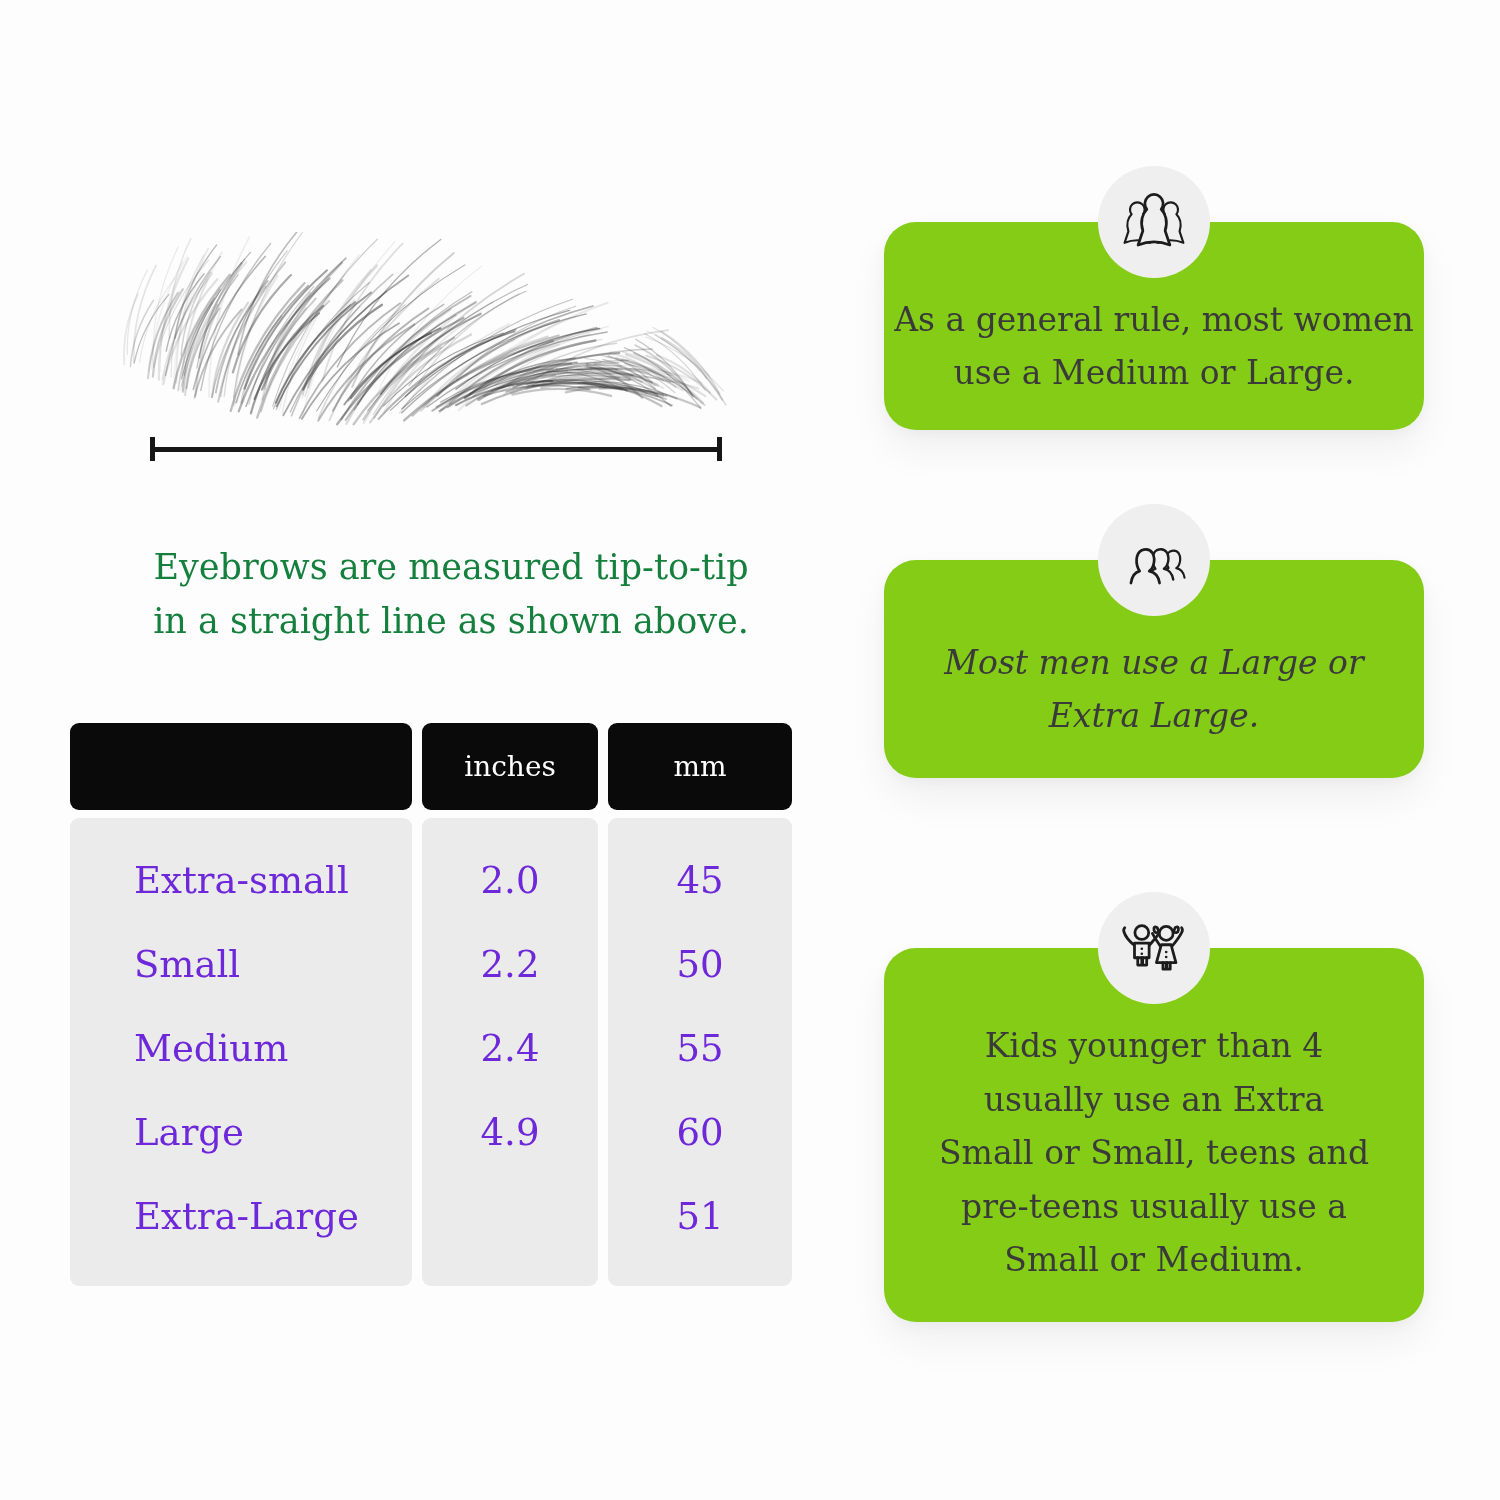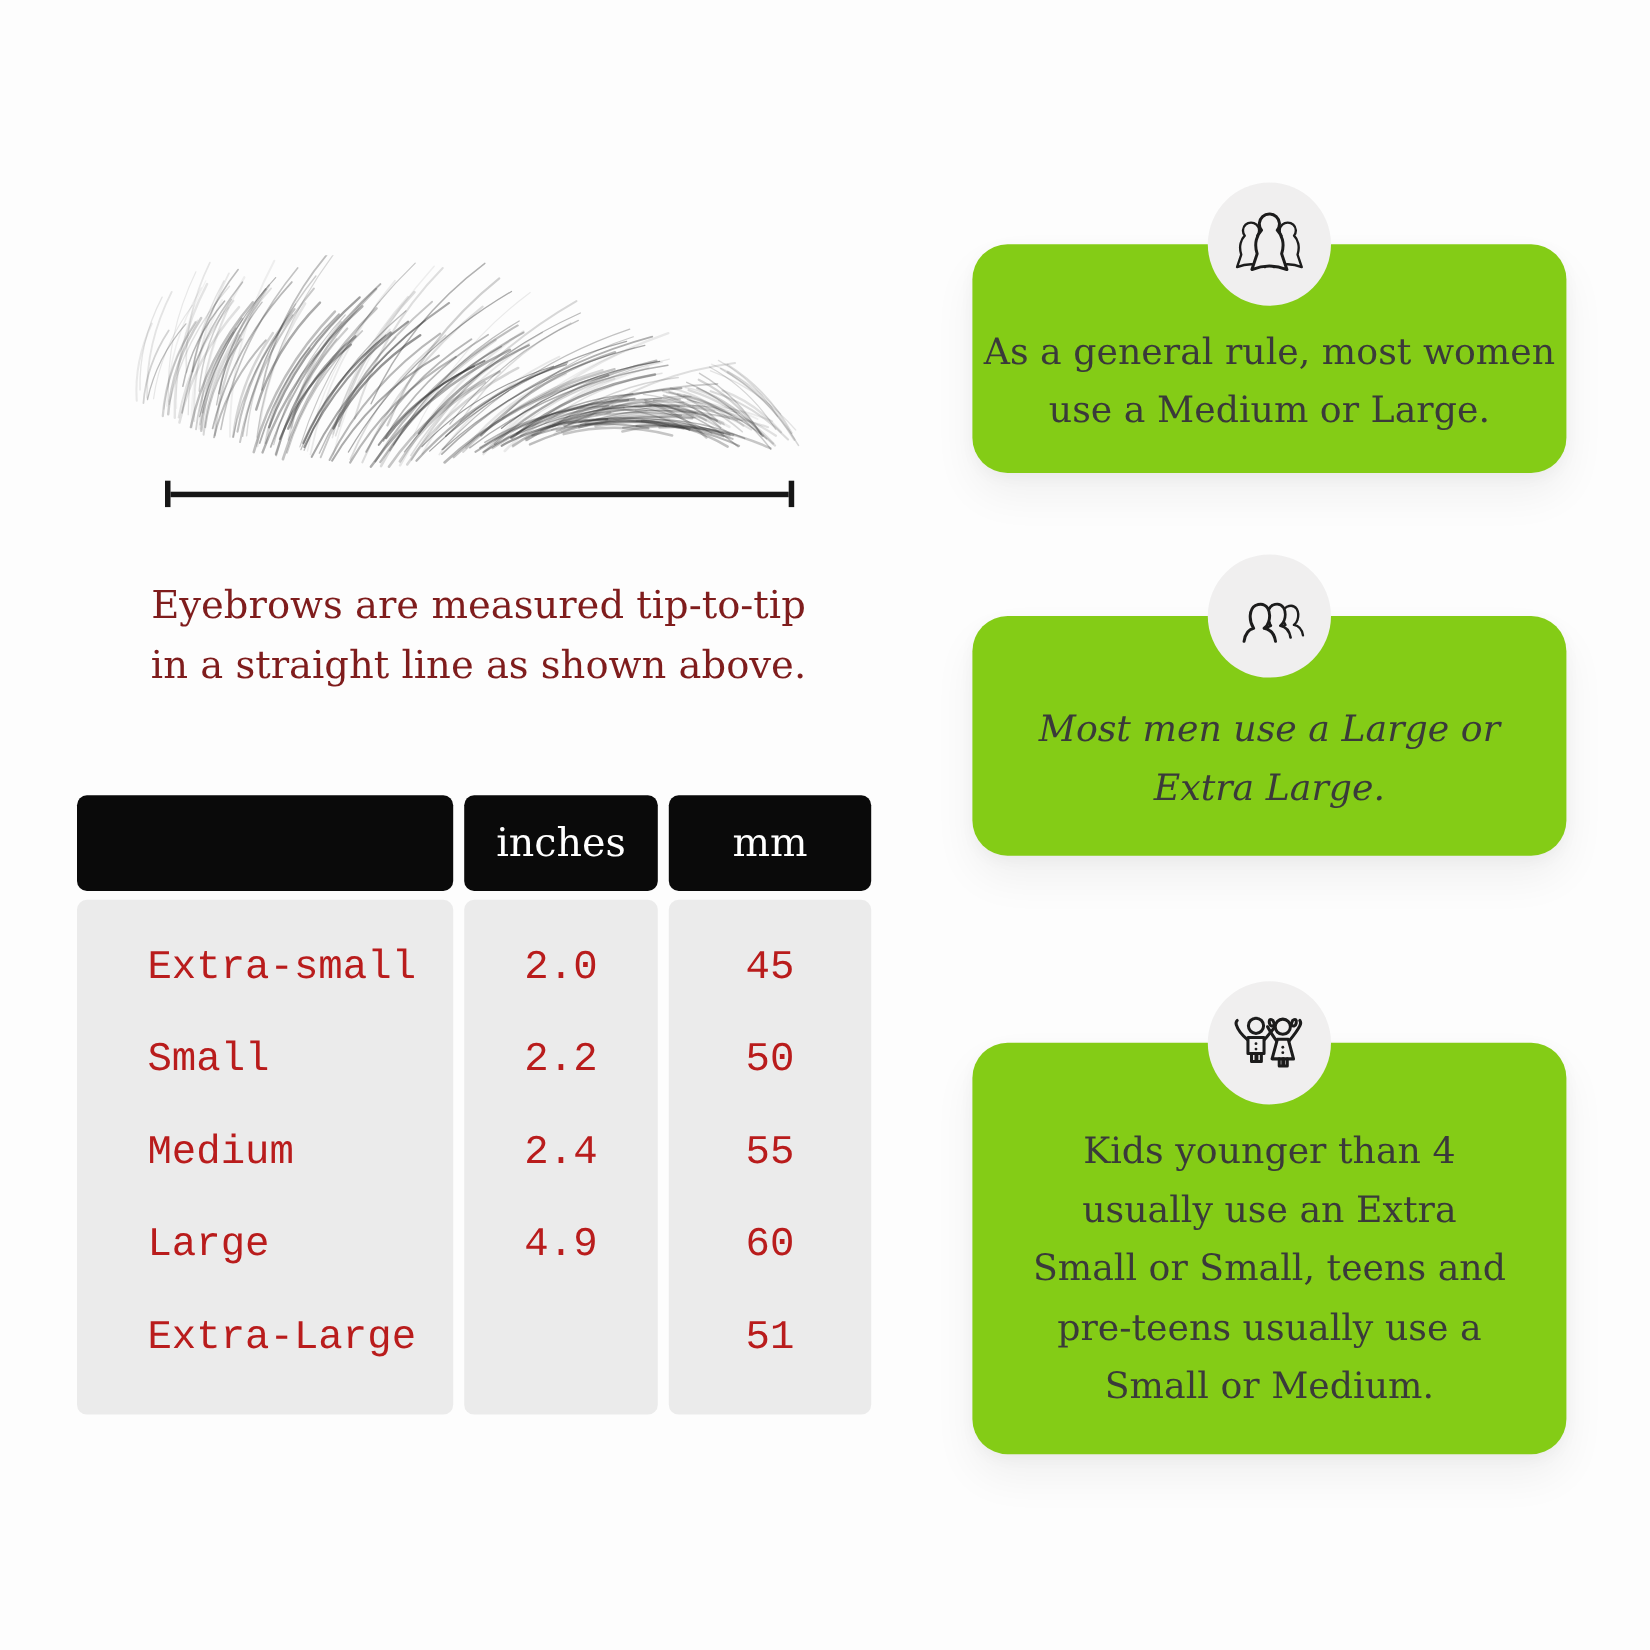--- a/index.html
+++ b/index.html
@@ -10,34 +10,34 @@
     color:#2e2e2e;
   }
   
   .brow-svg{position:absolute;left:105px;top:232px;width:660px;height:250px;}
   .ruler{
     position:absolute;left:150px;top:437px;width:562px;height:24px;
     border-left:5px solid #161616;border-right:5px solid #161616;
     background:linear-gradient(#161616,#161616) center/100% 5px no-repeat;
   }
   .caption{
-    position:absolute;left:105px;top:524px;width:660px;margin:0;
-    font-size:35px;line-height:1.55;text-align:center;color:#7f1d1d;
+    position:absolute;left:105px;top:524px;width:660px;margin:16px;
+    font-size:35px;line-height:1.55;text-align:center;color:#15803d;
     white-space:pre-line;
   }
   
   .size-table{position:absolute;left:70px;top:723px;width:722px;}
   .thead,.tbody{display:grid;grid-template-columns:342px 176px 184px;column-gap:10px;}
   .th{
     height:87px;background:#0a0a0a;border-radius:9px;color:#fff;
-    display:flex;align-items:center;justify-content:center;font-size:36px;
+    display:flex;align-items:center;justify-content:center;font-size:28px;
   }
   .tbody{margin-top:8px;}
   .tcol{background:#ebebeb;border-radius:9px;padding:20px 0 28px 0;}
-  .cell{height:84px;display:flex;align-items:center;font-size:37px;color:#b91c1c;font-family:Liberation Mono, monospace;}
+  .cell{height:84px;display:flex;align-items:center;font-size:37px;color:#6d28d9;}
   .cell.lbl{justify-content:flex-start;padding-left:64px;}
   .cell.num{justify-content:center;}
   
   .card{
     position:absolute;left:884px;width:540px;background:#84cc16;border-radius:32px;
     box-shadow:0 20px 40px rgba(0,0,0,0.055),0 4px 14px rgba(0,0,0,0.035);
     display:flex;align-items:center;justify-content:center;
   }
   .card1{top:222px;height:208px;}
   .card2{top:560px;height:218px;font-style:italic;}

